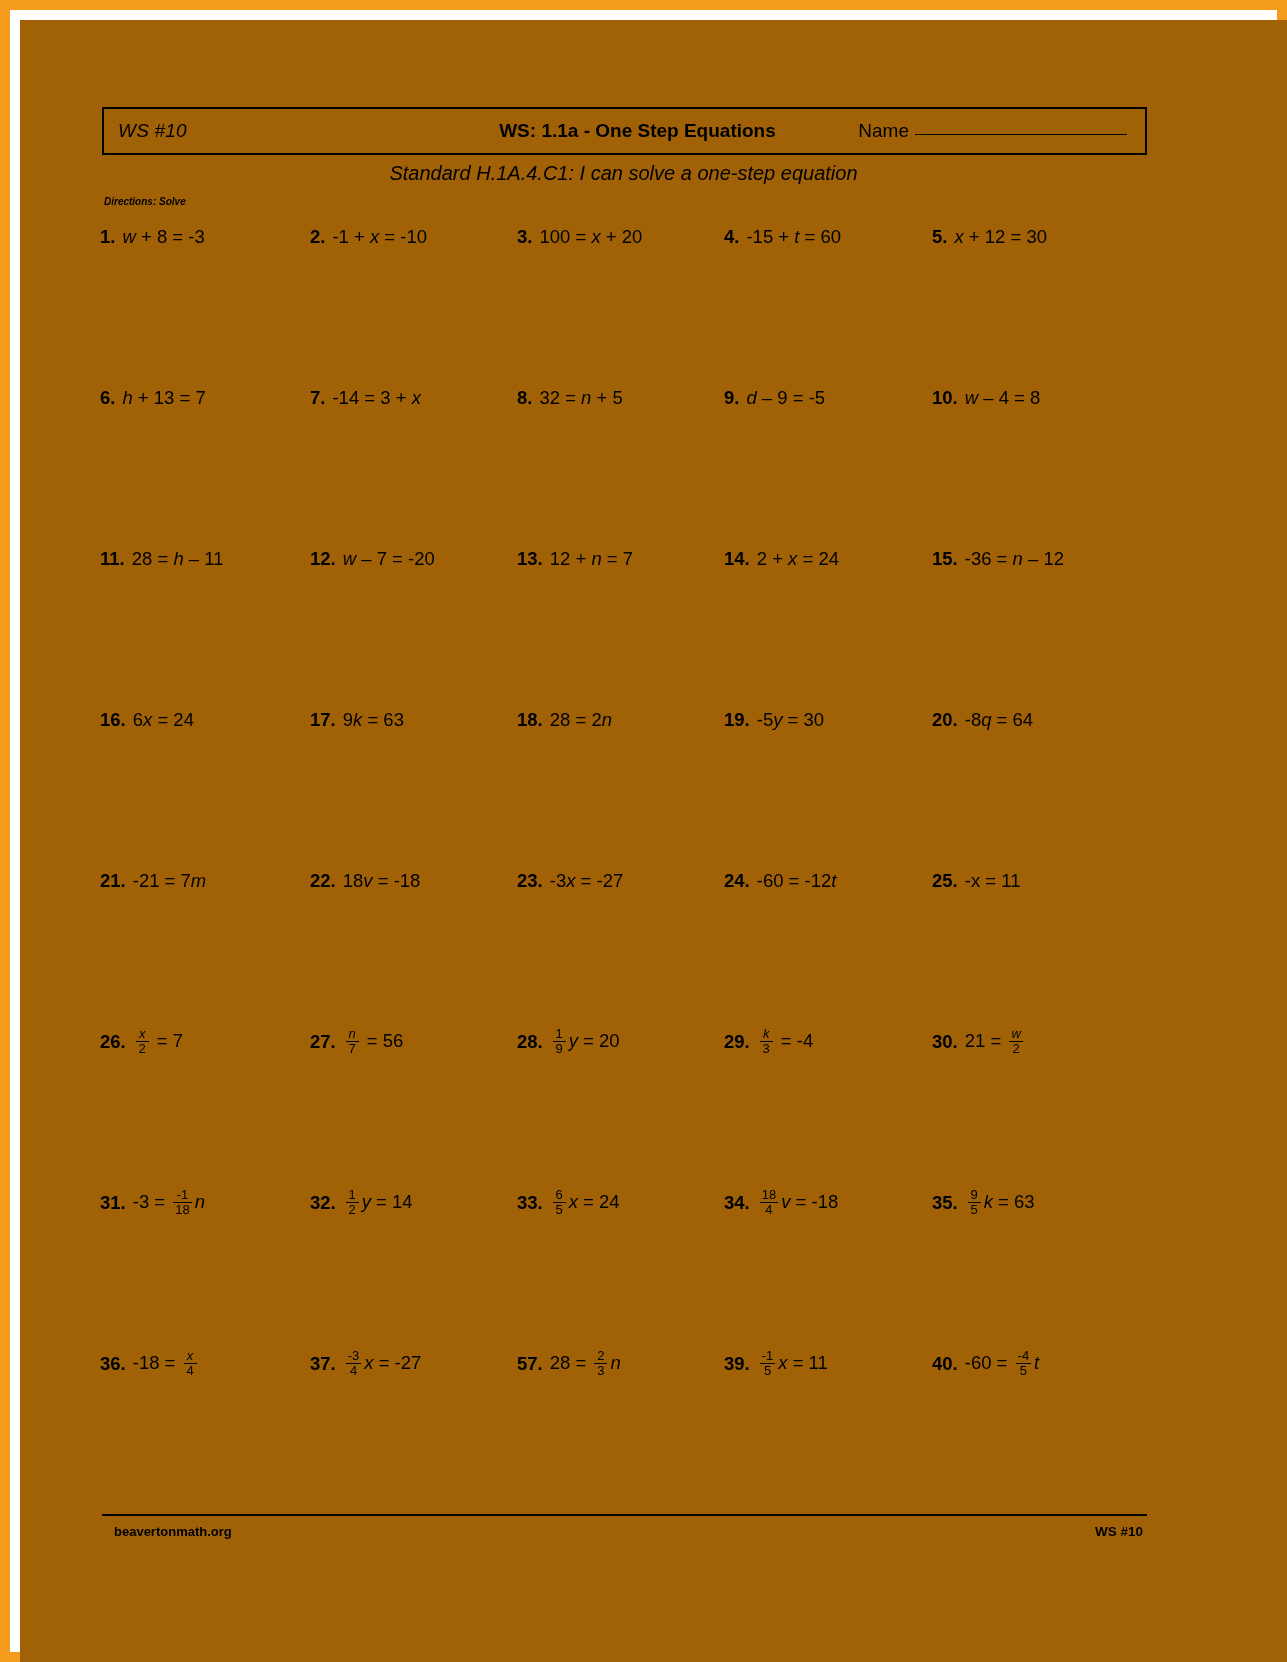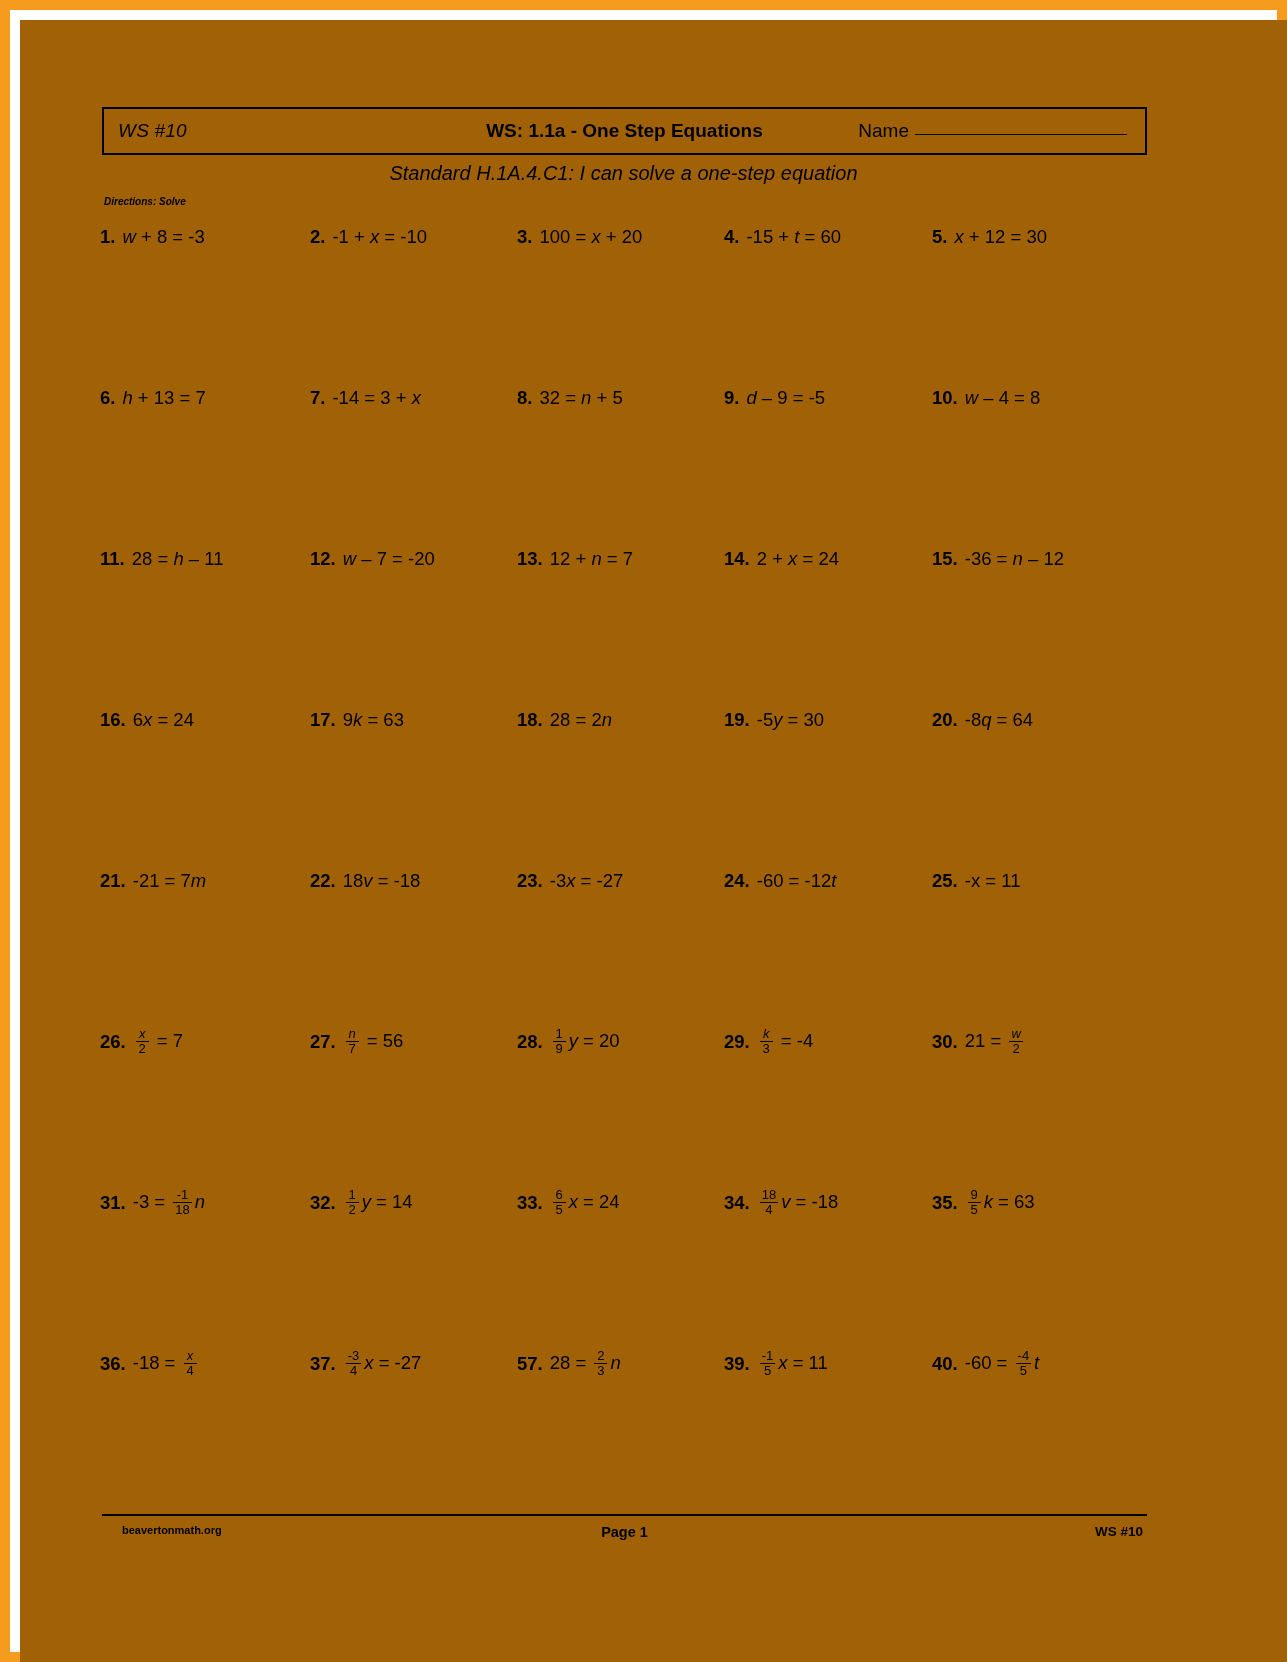--- a/index.html
+++ b/index.html
@@ -57,21 +57,21 @@
   }
   .hdr-left {
     position: absolute;
     left: 14px;
     font-style: italic;
     font-size: 19px;
     letter-spacing: 0.2px;
   }
   .hdr-center {
     position: absolute;
-    left: 0;
+    left: 13px;
     width: 100%;
     text-align: center;
     font-weight: bold;
     font-size: 19px;
   }
   .hdr-right {
     position: absolute;
     right: 18px;
     font-size: 19px;
     display: flex;
@@ -187,22 +187,22 @@
   }
   .footer {
     position: absolute;
     top: 1432px;
     left: 10px;
     width: 1045px;
     height: 24px;
   }
   .f-left {
     position: absolute;
-    left: 20px;
-    font-size: 11px;
+    left: 12px;
+    font-size: 13px;
     font-weight: bold;
   }
   .f-center {
     position: absolute;
     left: 0;
     width: 100%;
     text-align: center;
     font-size: 14.5px;
     font-weight: bold;
   }
@@ -508,19 +508,18 @@
                   <span class="bot">5</span>
                 </span><i class="v">t</i></span>
               <div style="position: absolute; left: 0px; top: 34px; width: 190px; height: 120px;"></div>
             </div>
           </div>
         </div>
 
       <div class="footer-rule"></div>
       <div class="footer">
         <span class="f-left">beavertonmath.org</span>
-        <span class="f-center">Page 1</span>
         <span class="f-right">WS #10</span>
       </div>
 
     </div>
   </div>
 </div>
 
 </body></html>

